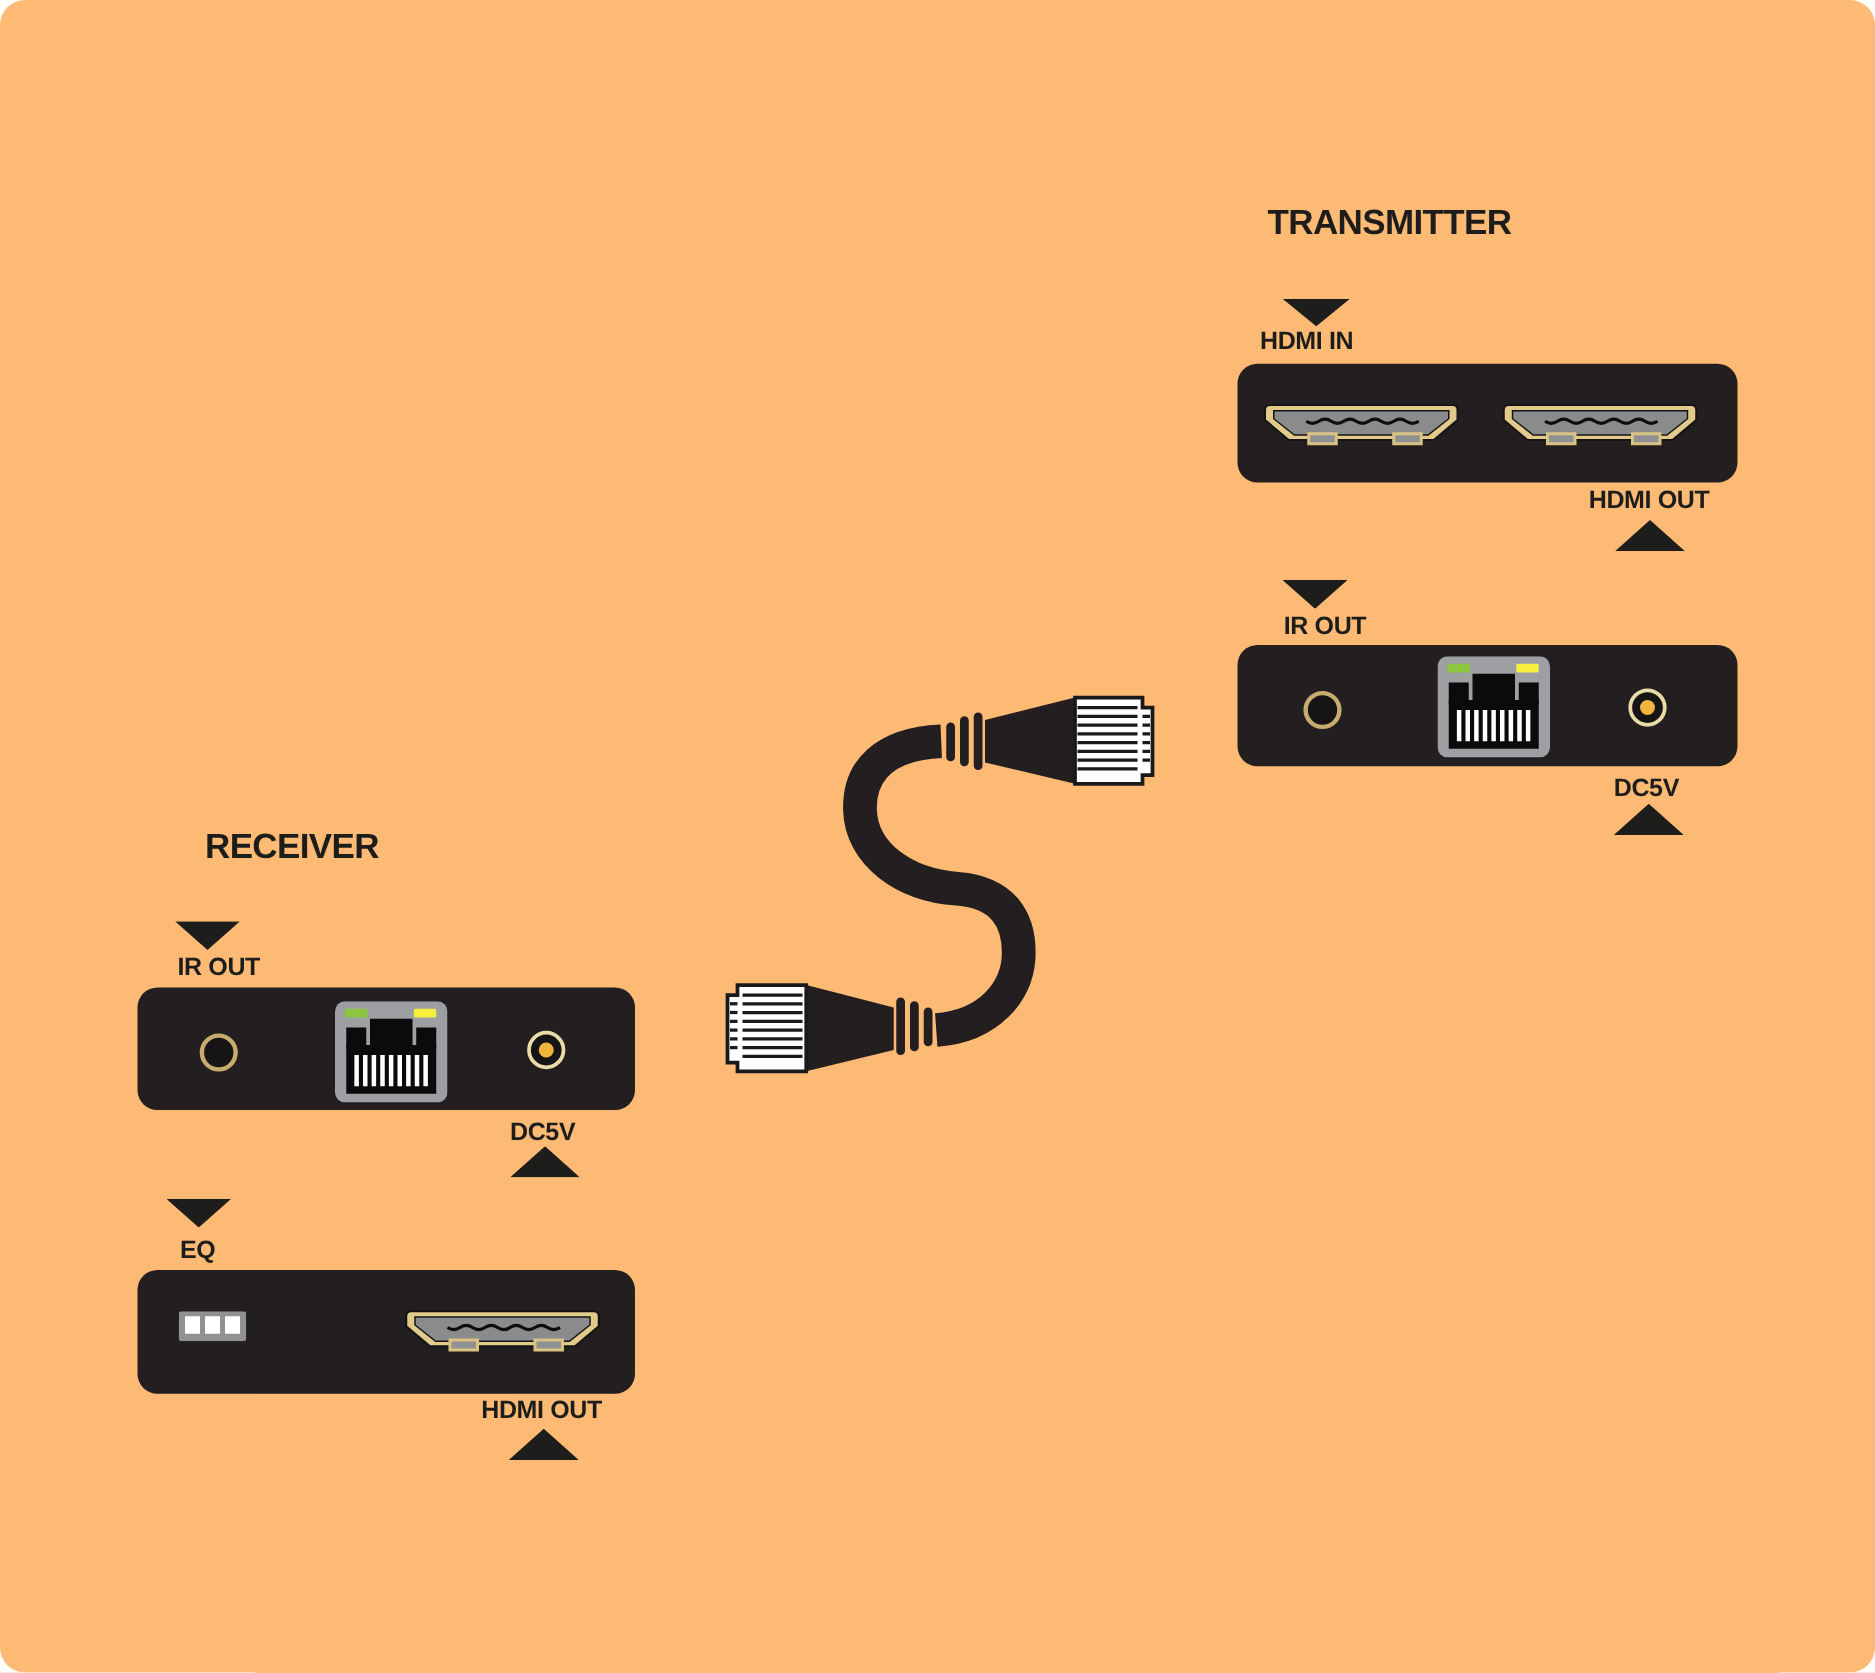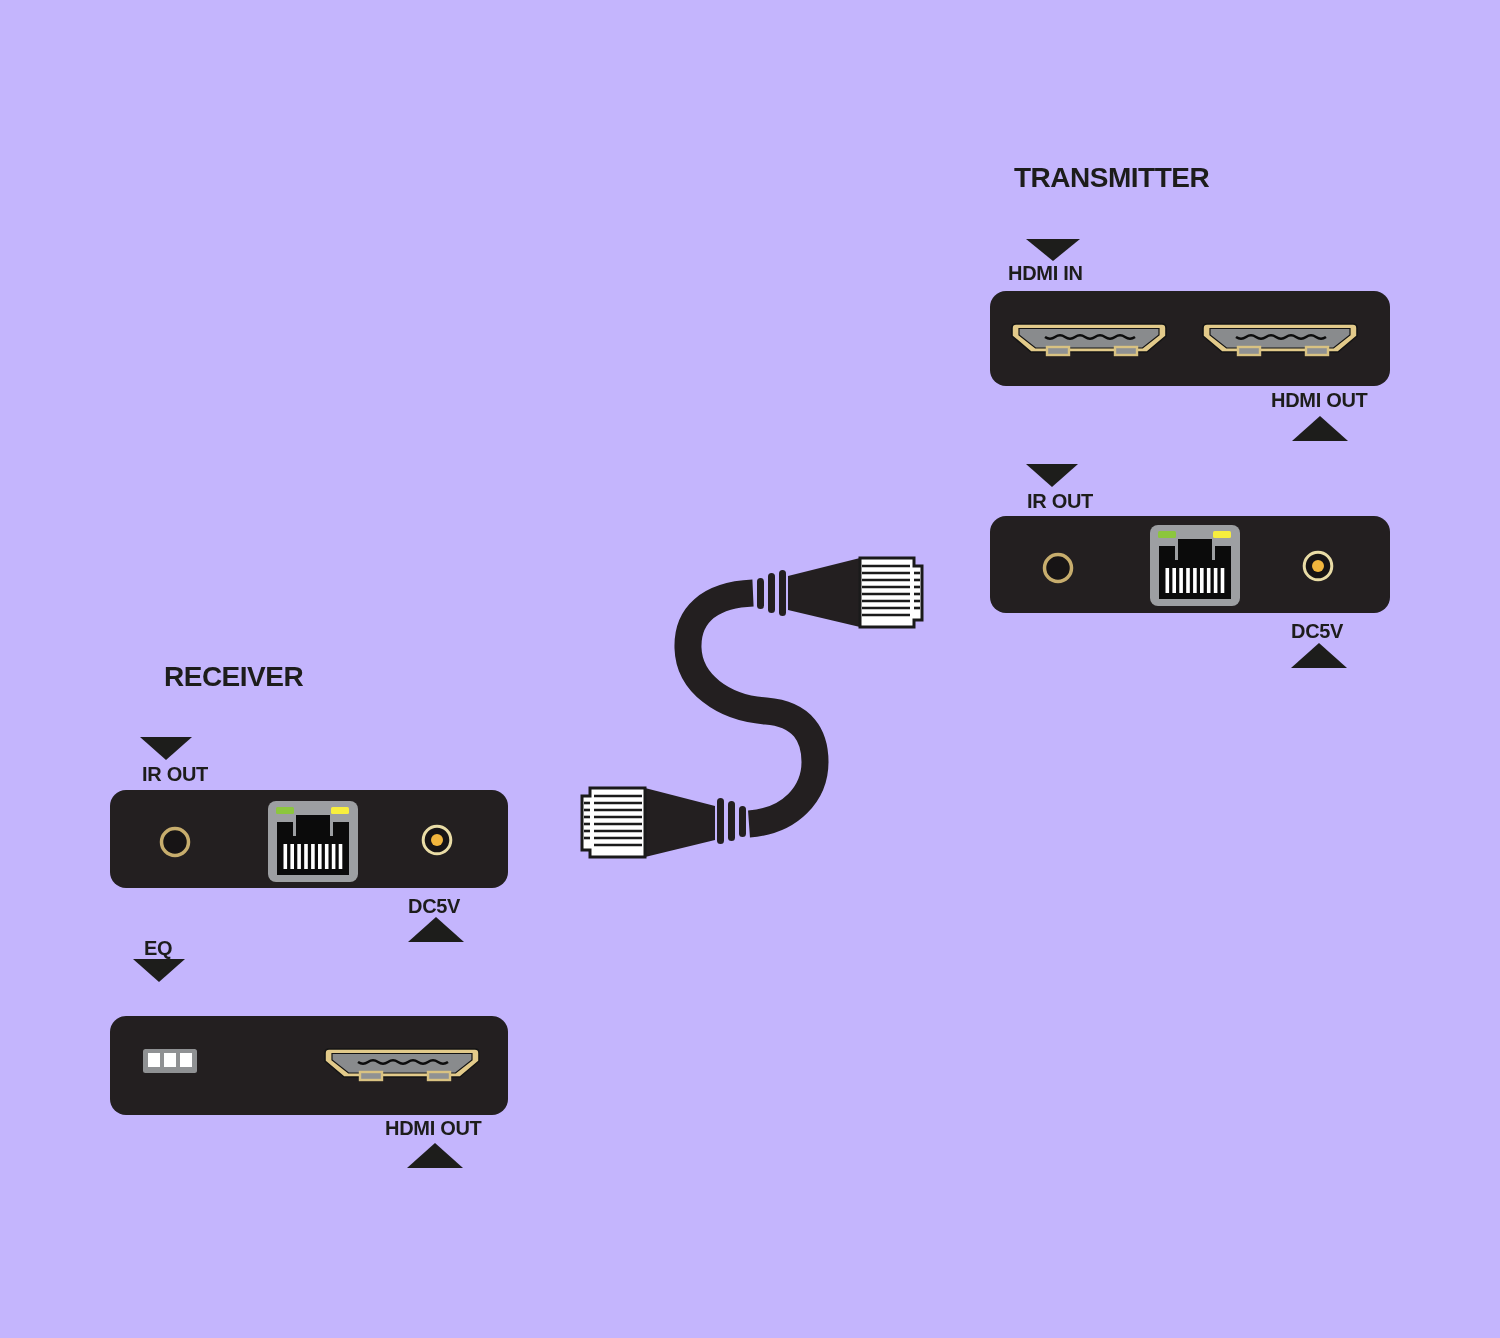--- a/index.html
+++ b/index.html
@@ -1,18 +1,19 @@
 <!DOCTYPE html>
 <html><head>
 <meta charset="utf-8">
 <style>
   html,body{margin:0;padding:0;background:#ffffff;}
   #stage{
-    position:relative;width:1500px;height:1338px;background:#c4b5fd;overflow:hidden;
+    position:relative;width:1500px;height:1338px;background:#fdba74;overflow:hidden;
     font-family:"Liberation Sans", sans-serif;
+    border-radius:20px;
   }
   .abs{position:absolute;}
   .title{
     font-size:28px;font-weight:700;color:#1d1d1b;letter-spacing:-0.5px;
     line-height:1;white-space:nowrap;
   }
   .plabel{
     font-size:20px;font-weight:700;color:#1d1d1b;letter-spacing:-0.3px;
     line-height:1;white-space:nowrap;
   }
@@ -125,21 +126,21 @@
       </svg>
     <svg class="part" style="left:311px;top:34px;" width="32" height="32">
         <use href="#sym-dc-jack"></use>
       </svg>
   </div>
 
   <div class="abs plabel" style="left:408px;top:896px;">DC5V</div>
   <div class="arrow arrow-up" style="left:408px;top:917px;width:56px;height:25px;"></div>
 
   <div class="arrow arrow-down" style="left:133px;top:959px;width:52px;height:23px;"></div>
-  <div class="abs plabel" style="left:144px;top:938px;">EQ</div>
+  <div class="abs plabel" style="left:144px;top:990px;">EQ</div>
 
   <div class="panel" style="left:110px;top:1016px;width:398px;height:99px;">
     <svg class="part" style="left:33px;top:33px;" width="54" height="24">
         <use href="#sym-dip"></use>
       </svg>
     <svg class="part" style="left:214px;top:32px;" width="156" height="35">
         <use href="#sym-hdmi"></use>
       </svg>
   </div>
 

